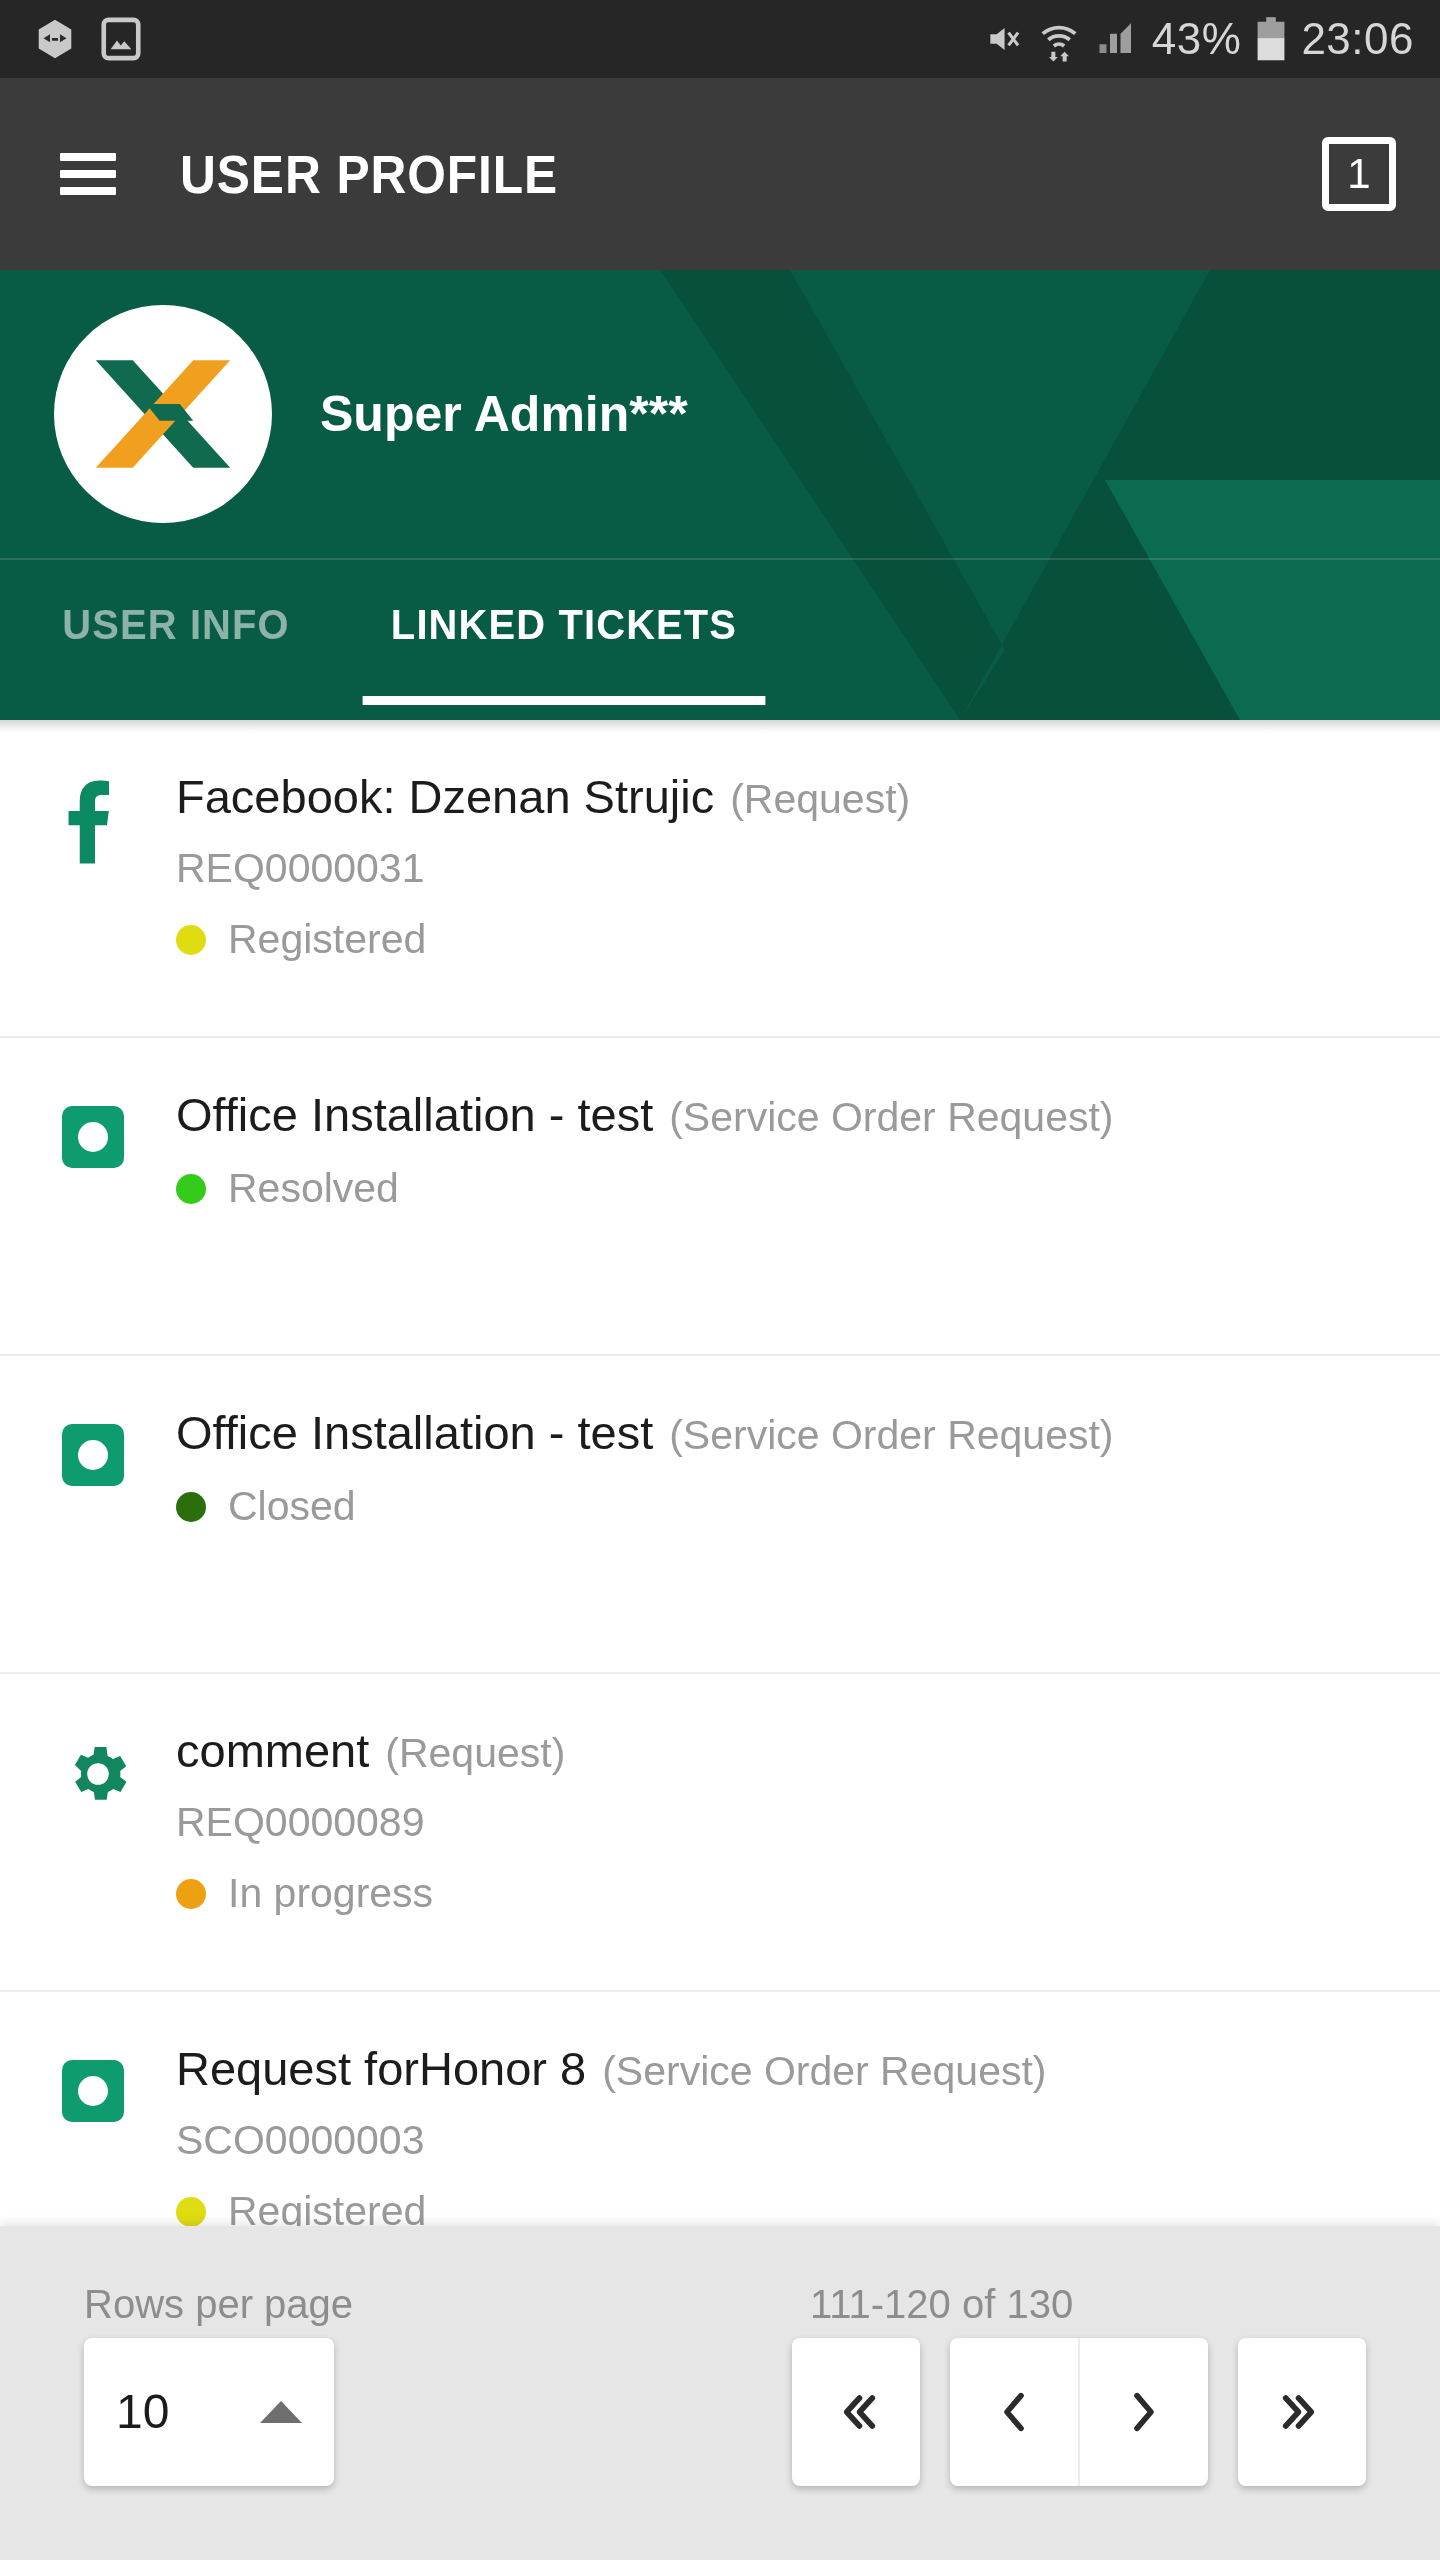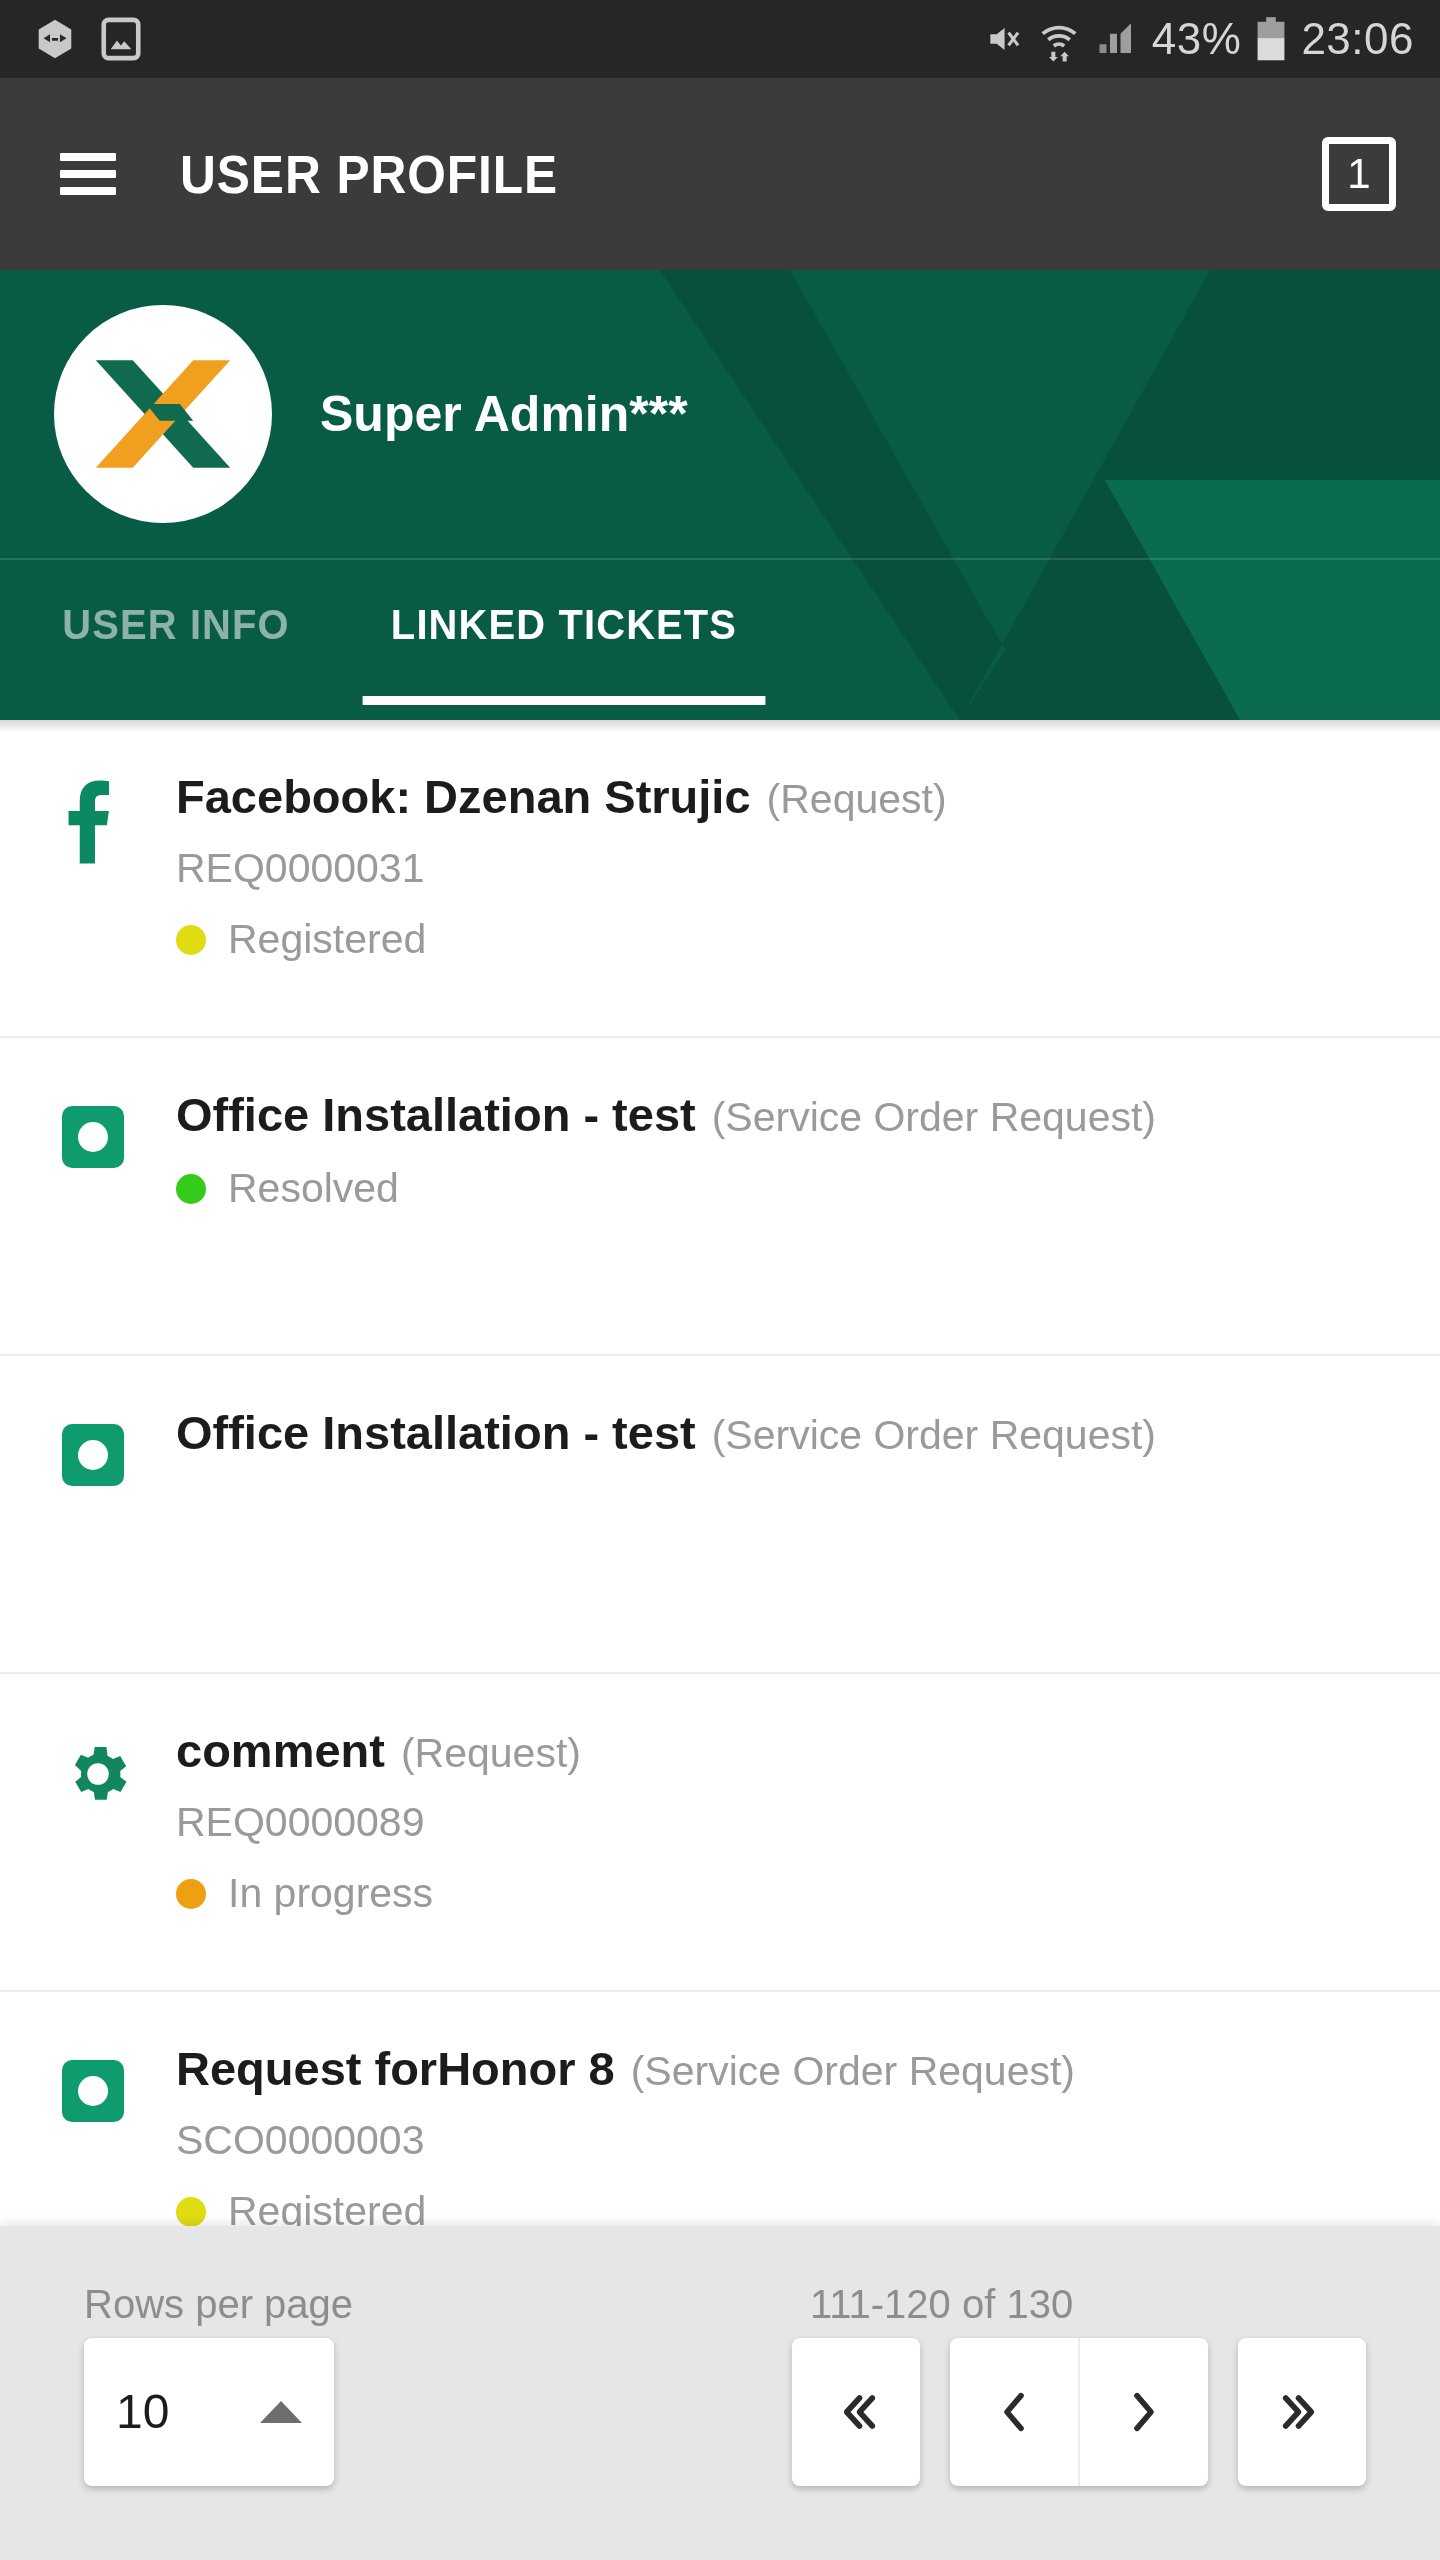--- a/index.html
+++ b/index.html
@@ -145,21 +145,21 @@
   .row-icon {
     width: 90px; flex: 0 0 auto;
     display: flex; justify-content: flex-start; padding-top: 6px;
   }
   .row-body { flex: 1 1 auto; min-width: 0; padding-left: 24px; }
   .row-title-line {
     display: flex; align-items: baseline; white-space: nowrap;
     line-height: 1.05;
   }
   .row-title {
-    color: #1c1c1c; font-size: 47px; font-weight: 700;
+    color: #1c1c1c; font-size: 47px; font-weight: 400;
   }
   .row-type {
     color: #9a9a9a; font-size: 41px; font-weight: 400; margin-left: 16px;
   }
   .row-code {
     color: #9a9a9a; font-size: 41px; font-weight: 400;
     margin-top: 26px; line-height: 1.05;
   }
   .row-status {
     display: flex; align-items: center; margin-top: 28px;
@@ -369,20 +369,24 @@
       <div class="row-icon">
         <span class="ic-sq">
             <i></i>
           </span>
       </div>
       <div class="row-body">
         <div class="row-title-line">
           <span class="row-title">Office Installation - test</span>
           <span class="row-type">(Service Order Request)</span>
         </div>
+        <div class="row-status">
+          <span class="status-dot" id="dot2" style="background: rgb(42, 111, 12);"></span>
+          <span class="status-label">Closed</span>
+        </div>
       </div>
     </div>
 
     <div class="row">
       <div class="row-icon">
         <span>
           <svg class="ic-gear" viewBox="0 0 24 24">
               <path fill="#12865f" d="M19.4 13a7.8 7.8 0 0 0 0-2l2-1.6-2-3.4-2.4 1a7.6 7.6 0 0 0-1.8-1L14.8 3h-3.9l-.4 2.6c-.6.2-1.2.6-1.8 1l-2.4-1-2 3.4L6.4 11a7.8 7.8 0 0 0 0 2l-2 1.6 2 3.4 2.4-1c.6.4 1.2.8 1.8 1l.4 2.6h3.9l.4-2.6c.6-.2 1.2-.6 1.8-1l2.4 1 2-3.4zM12 15.6A3.6 3.6 0 1 1 15.6 12 3.6 3.6 0 0 1 12 15.6z"></path>
             </svg>
         </span>

